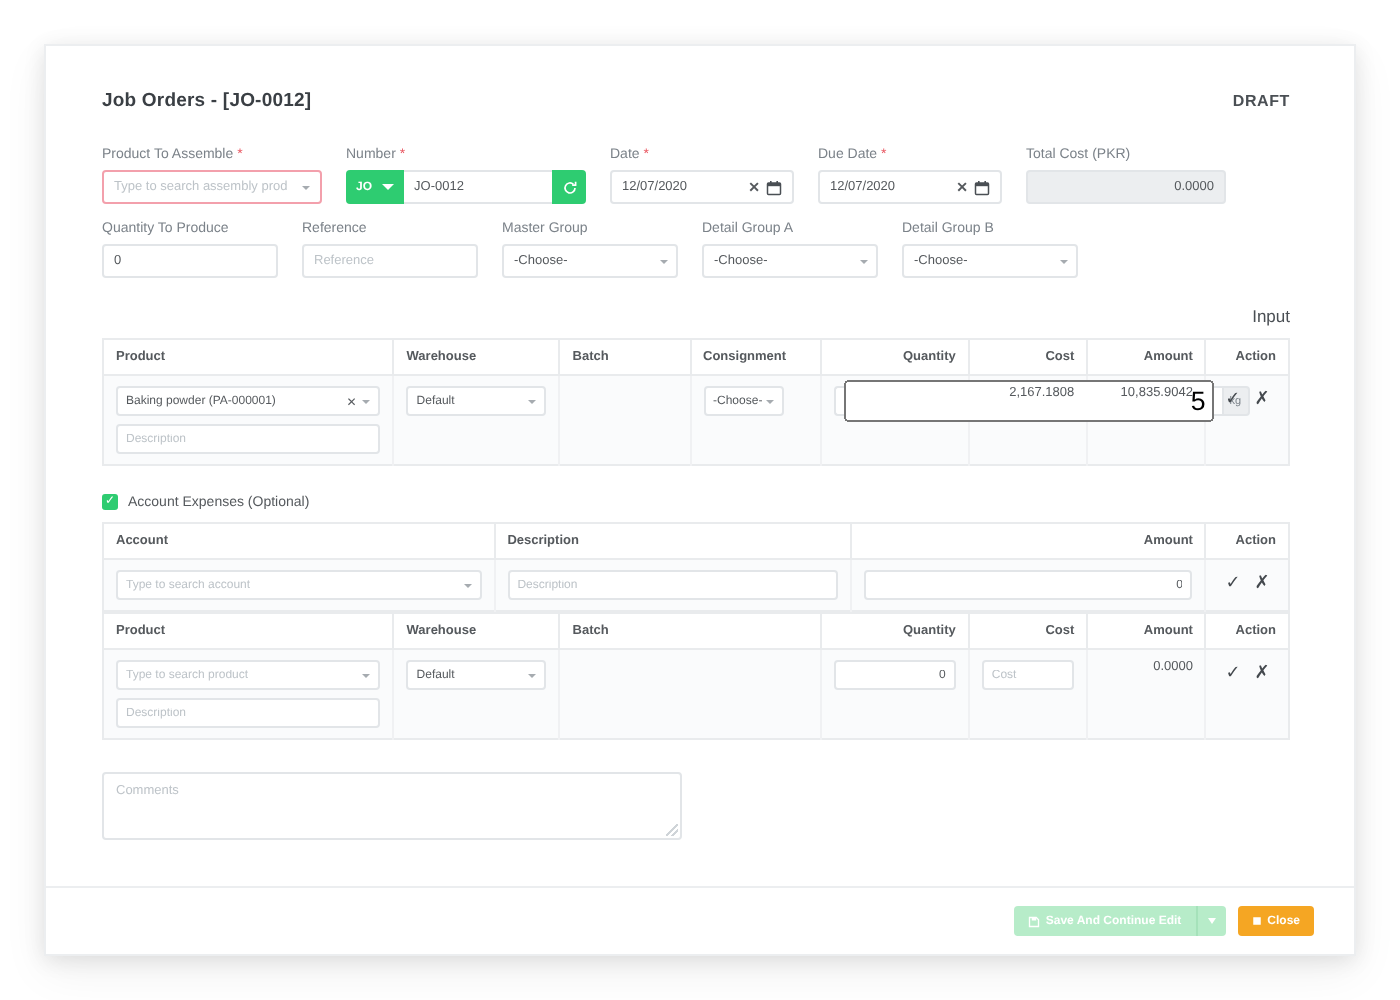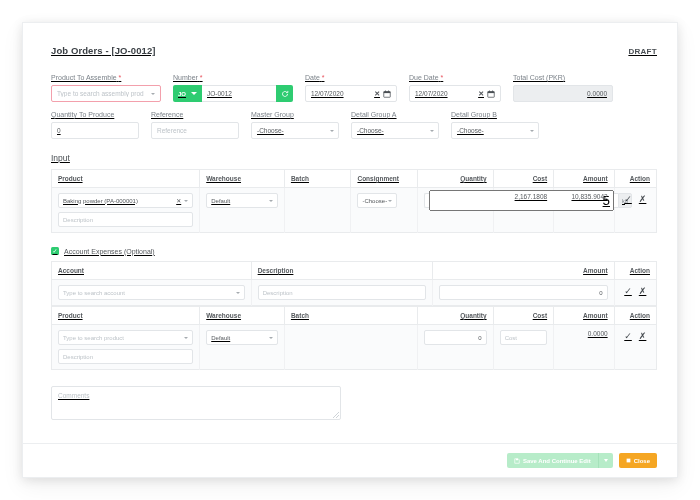--- a/index.html
+++ b/index.html
@@ -17,22 +17,21 @@
   }
   .card {
     position: absolute;
     left: 22px; top: 22px;
     width: 656px; height: 456px;
     background: #ffffff;
     border: 1px solid #eceef0;
     box-shadow: 0 2px 10px rgba(0,0,0,0.10), 0 8px 22px rgba(0,0,0,0.06);
   }
   .card-inner {
-    padding: 22px 20px 0 28px;
-    text-decoration: underline;
+    padding: 22px 32px 0 28px;
   }
 
   
   .form-head {
     display: flex; align-items: baseline; justify-content: space-between;
     margin-bottom: 18px;
   }
   .form-title {
     font-size: 9.5px; font-weight: bold; color: #3a3f44; letter-spacing: .1px;
   }
@@ -97,21 +96,21 @@
     font-size: 6.5px; color: #55595d; background: #fff;
   }
   .numgrp .sfx {
     background: #2ecc71; color: #fff; width: 17px;
     display: flex; align-items: center; justify-content: center;
     border-radius: 0 2px 2px 0;
   }
 
   
   .section-title {
-    font-size: 8.5px; color: #4a4f54; margin: 14px 0 6px 0; font-weight: normal;
+    font-size: 8.5px; color: #4a4f54; margin: 14px 0 6px 0; font-weight: normal; text-align: right;
   }
   table.grid {
     width: 100%; border-collapse: collapse; table-layout: fixed;
     border: 1px solid #e9ebed;
   }
   table.grid th {
     font-size: 6.5px; font-weight: bold; color: #55595d;
     text-align: left; padding: 5px 6px;
     border-right: 1px solid #e9ebed;
     border-bottom: 1px solid #e9ebed;

